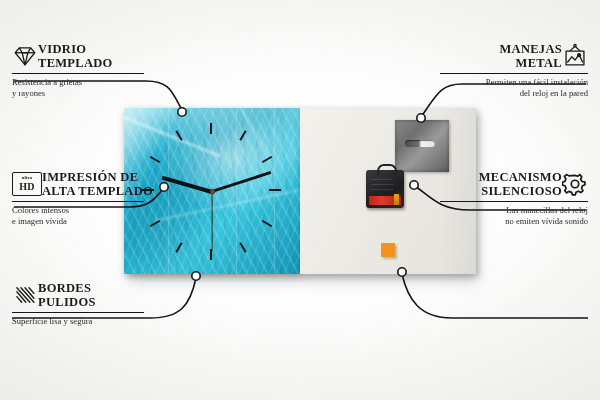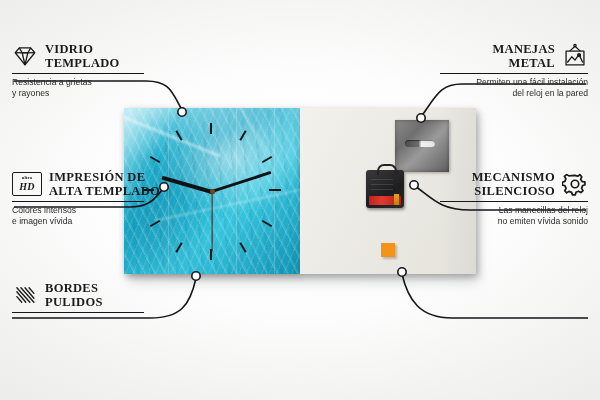--- a/index.html
+++ b/index.html
@@ -89,54 +89,54 @@
     box-shadow:2px 2px 2px rgba(0,0,0,.22);
   }
   .back-sheen{
     position:absolute;right:-10px;top:0;bottom:0;width:46px;
     background:linear-gradient(90deg,rgba(255,255,255,0),rgba(180,180,180,.22));
   }
   
   #wires{position:absolute;left:0;top:0;width:600px;height:400px;}
   
   .callout{position:absolute;}
-  .co-head{display:flex;align-items:center;gap:7px;}
+  .co-head{display:flex;align-items:center;}
   .co-title{
     font-family:"Liberation Serif",serif;
     font-weight:700;
     font-size:12.5px;
     line-height:14px;
     letter-spacing:.3px;
     color:#1b1b1b;
     white-space:pre-line;
   }
   .co-rule{height:1.4px;background:#15151a;margin-top:3px;}
   .co-sub{
-    font-family:Liberation Sans, sans-serif;
+    font-family:Liberation Serif, serif;
     font-size:8.6px;
     line-height:10.5px;
     color:#2a2a2a;
     margin-top:3px;
     white-space:pre-line;
   }
   .left .co-head{justify-content:flex-start;}
   .left .co-title{text-align:left;}
   .left .co-sub{text-align:left;}
   .right .co-head{justify-content:flex-end;}
   .right .co-title{text-align:right;}
   .right .co-sub{text-align:right;}
   .ico{width:26px;height:26px;flex:0 0 26px;display:block;}
   .hdbox{
     width:28px;height:22px;flex:0 0 28px;
     border:1.6px solid #1a1a1a;border-radius:2px;
     display:flex;flex-direction:column;align-items:center;justify-content:center;
     line-height:1;
   }
   .hdbox .u{font-size:4.6px;font-weight:700;letter-spacing:.2px;color:#1a1a1a;}
-  .hdbox .h{font-size:10px;font-weight:700;letter-spacing:.2px;color:#1a1a1a;margin-top:.5px;font-style:italic;}
+  .hdbox .h{font-size:10px;font-weight:700;letter-spacing:.2px;color:#1a1a1a;margin-top:.5px;}
 </style>
 </head>
 <body>
 
 <div id="stage">
 
   <div id="product">
     <div class="panel-shadow"></div>
 
     <div id="clock">
@@ -249,20 +249,21 @@
           <line x1="16" y1="7" x2="27" y2="20"></line>
           <line x1="21" y1="7" x2="27" y2="14"></line>
           <line x1="6" y1="12" x2="17" y2="25"></line>
           <line x1="6" y1="18" x2="12" y2="25"></line>
         </g>
       </svg>
       <div class="co-title">BORDES
 PULIDOS</div>
     </div>
     <div class="co-rule" style="width:132px;"></div>
+    <div class="co-sub">Superficie lisa y segura</div>
   </div>
 
   <div class="callout right" style="left:428px;top:42px;width:160px;">
     <div class="co-head">
       <div class="co-title">MANEJAS
 METAL</div>
       <svg class="ico" viewBox="0 0 32 32">
         <g fill="none" stroke="#1a1a1a" stroke-width="1.6" stroke-linejoin="round">
           <rect x="5" y="10" width="22" height="17"></rect>
           <path d="M16 4 L9.5 10 M16 4 L22.5 10"></path>

